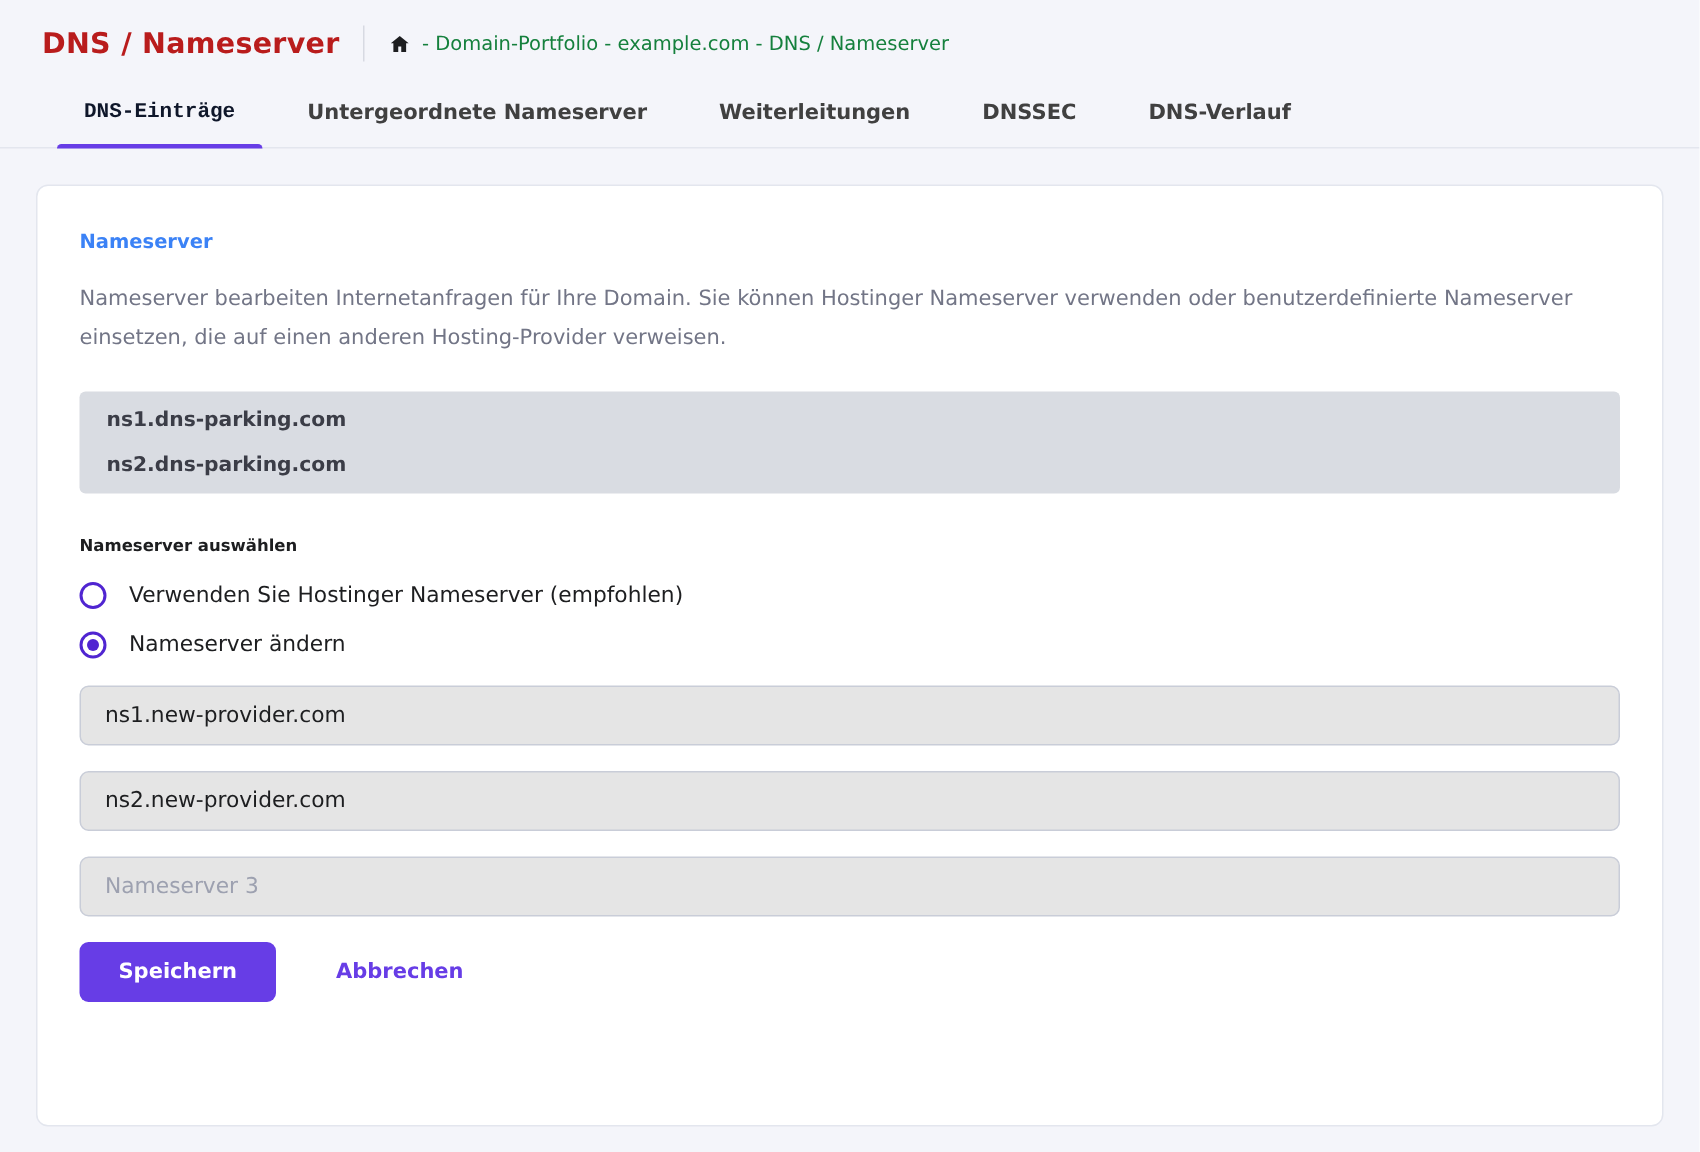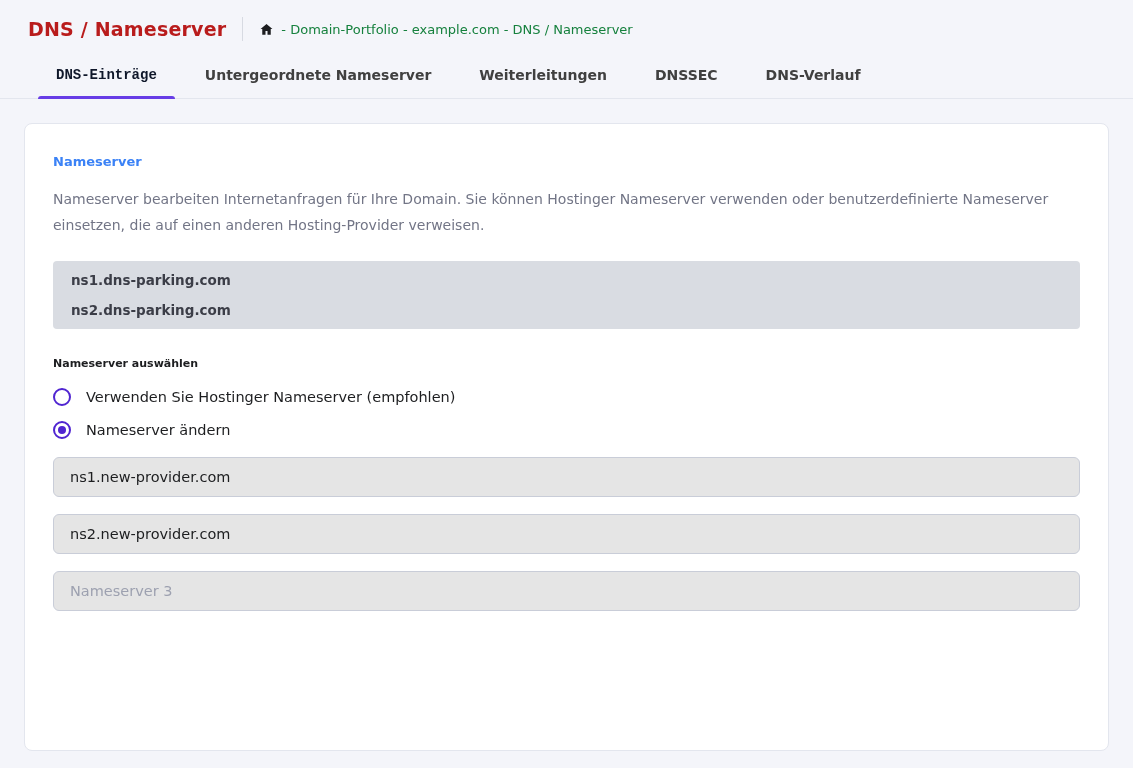--- a/index.html
+++ b/index.html
@@ -147,13 +147,17 @@
     <input type="radio" name="ns-choice" checked="" style="">
     <span class="radio-label">Nameserver ändern</span>
   </label>
 
   <div class="fields">
     <input class="field" type="text" value="ns1.new-provider.com" style="">
     <input class="field" type="text" value="ns2.new-provider.com" style="">
     <input class="field" type="text" placeholder="Nameserver 3" style="">
   </div>
 
+  <div class="actions">
+    <button class="save-btn">Speichern</button>
+    <button class="cancel-btn">Abbrechen</button>
+  </div>
 </div>
 
 </body></html>

